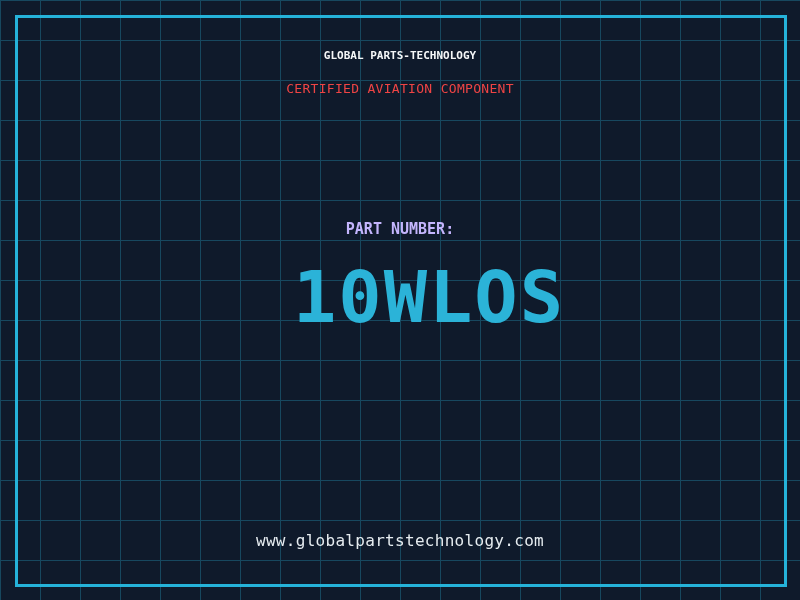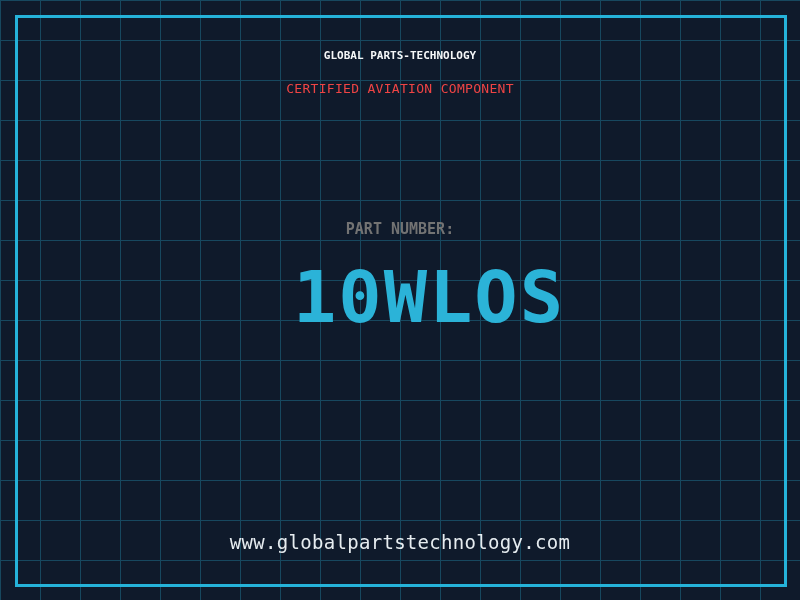--- a/index.html
+++ b/index.html
@@ -44,37 +44,37 @@
   .subtitle {
     top: 81px;
     font-size: 13px;
     letter-spacing: 0.3px;
     color: #ef4444;
   }
   .part-label {
     top: 220px;
     font-size: 15px;
     font-weight: bold;
-    color: #737373;
+    color: #c4b5fd;
   }
   .part-number {
     top: 255px;
     height: 84px;
     display: flex;
     align-items: center;
     justify-content: center;
     font-size: 72px;
     font-weight: bold;
     letter-spacing: 2px;
     color: #2bb3d8;
     margin-left: 29px;
   }
   .url {
     top: 531px;
-    font-size: 19px;
+    font-size: 16px;
     letter-spacing: 0.3px;
     color: #e6ecf0;
   }
 </style>
 </head>
 <body>
 
 <div class="frame"></div>
 
 <div class="line title">GLOBAL PARTS-TECHNOLOGY</div>

